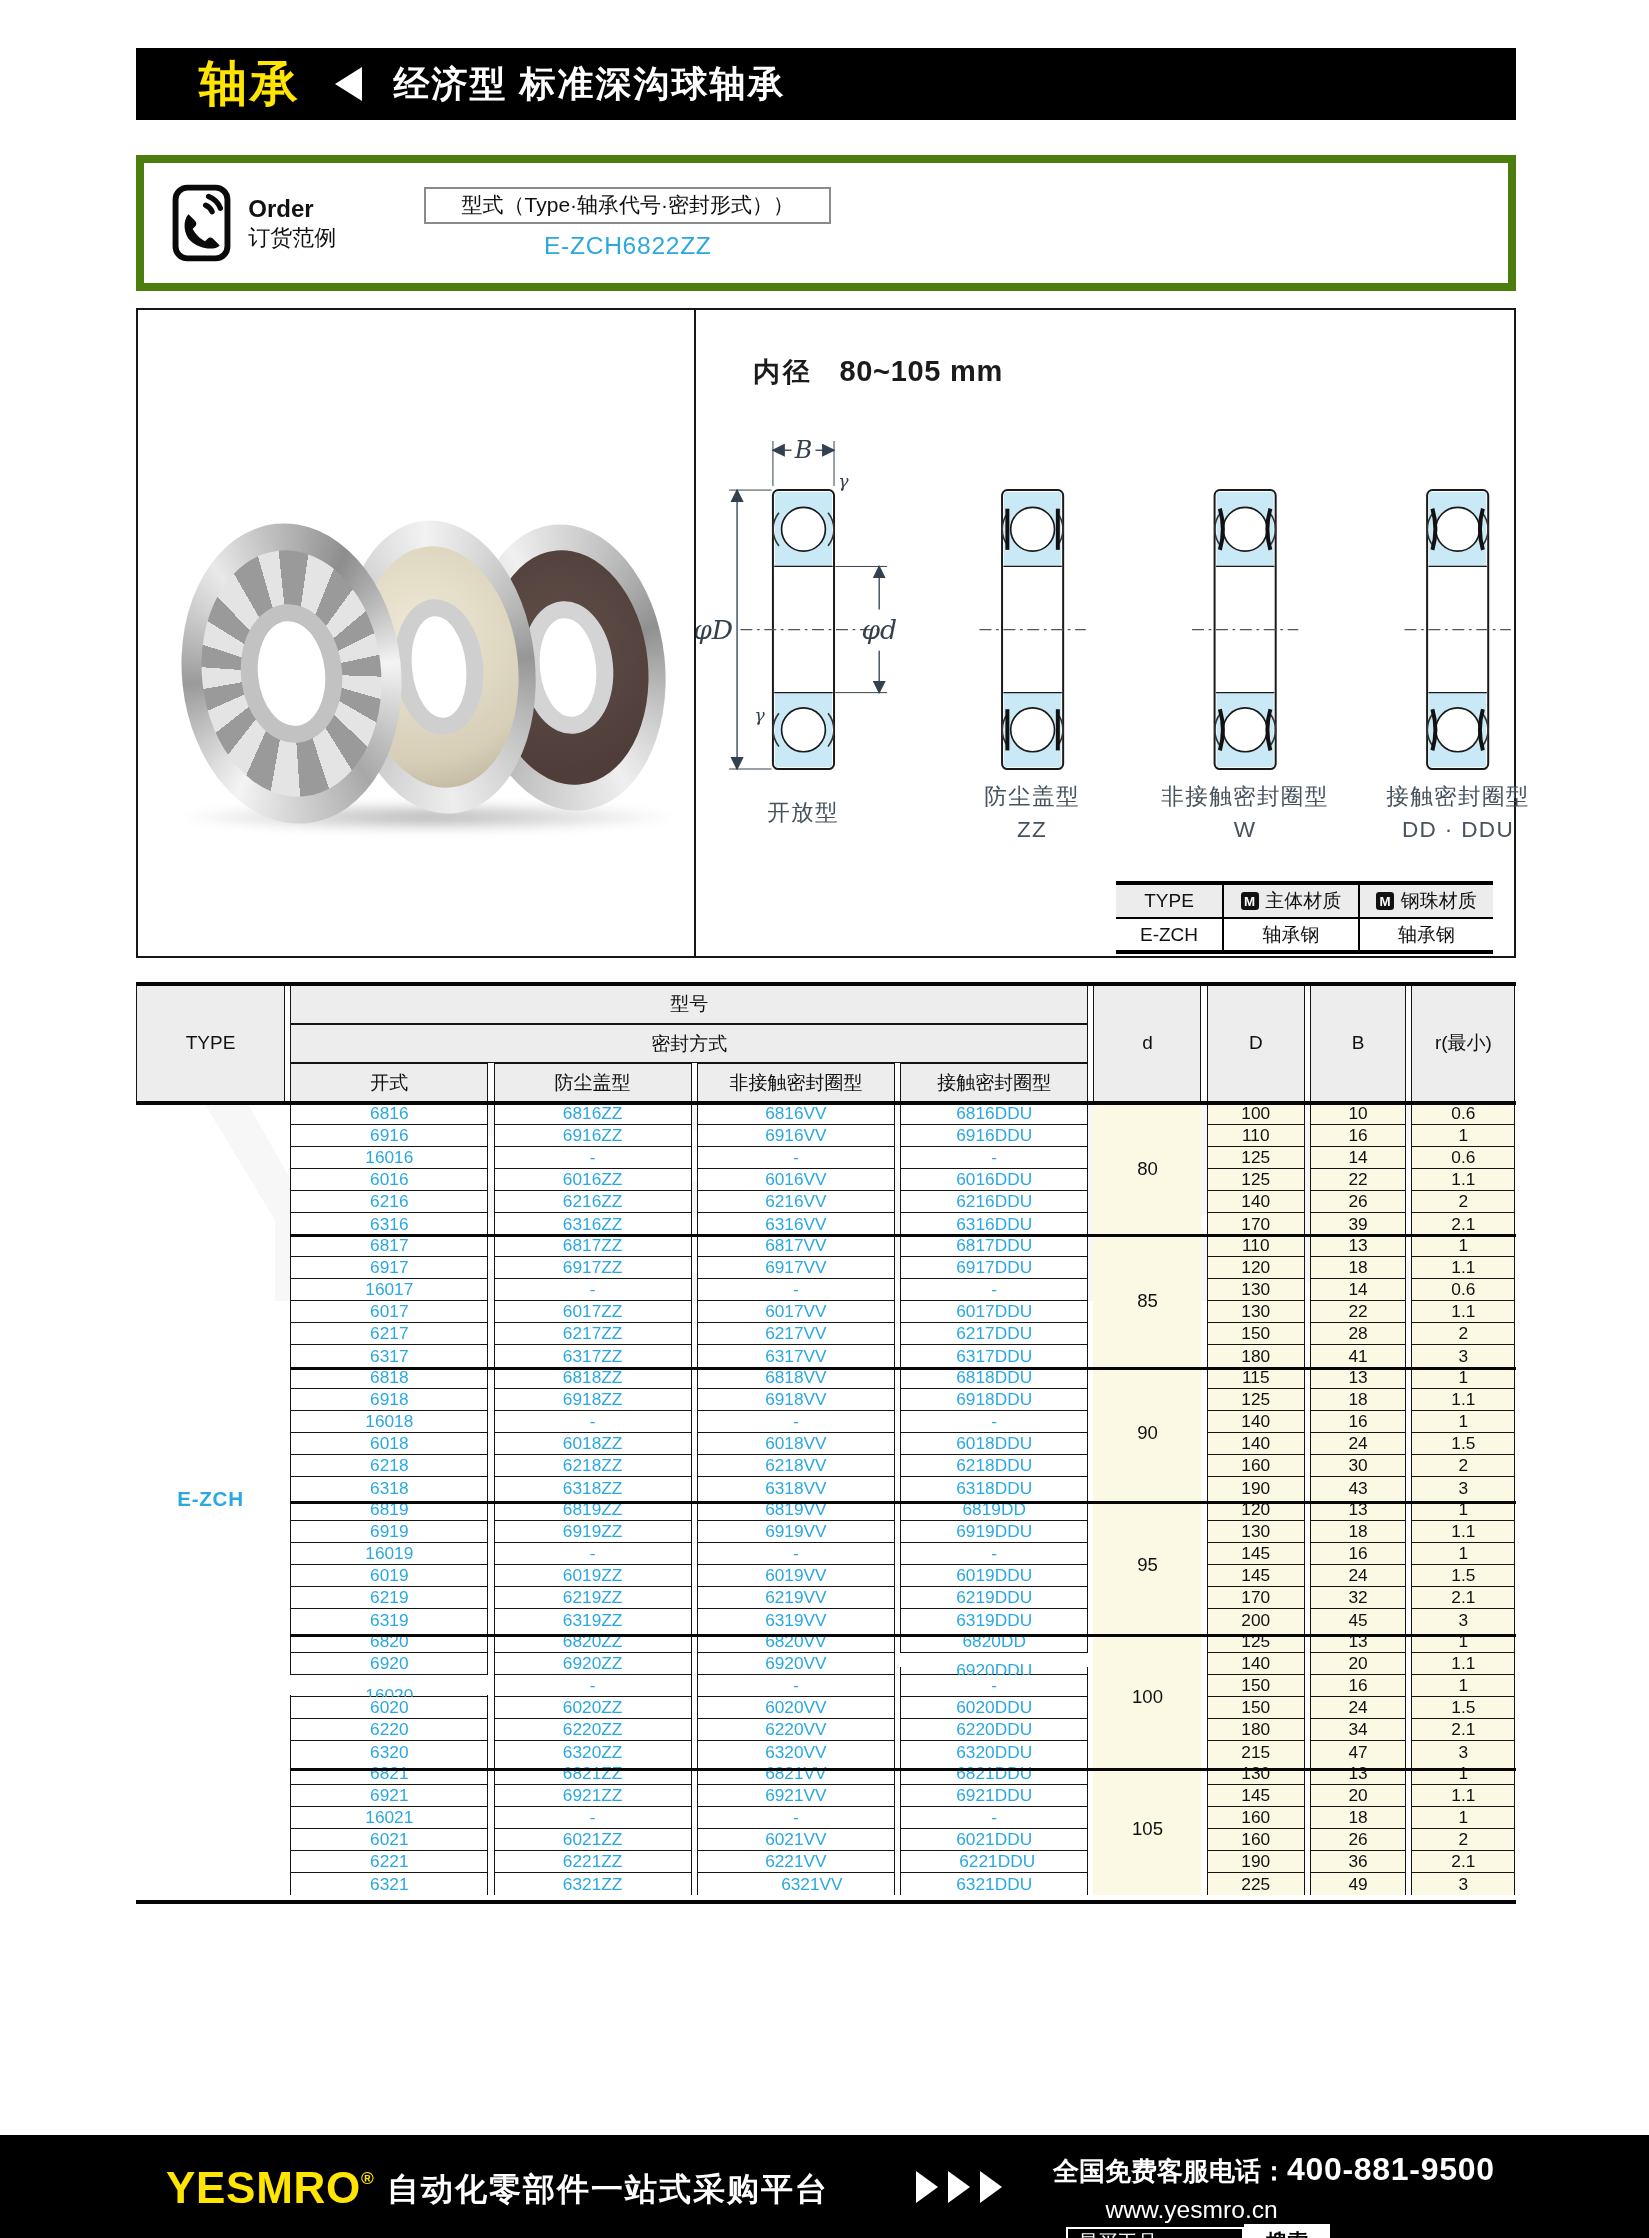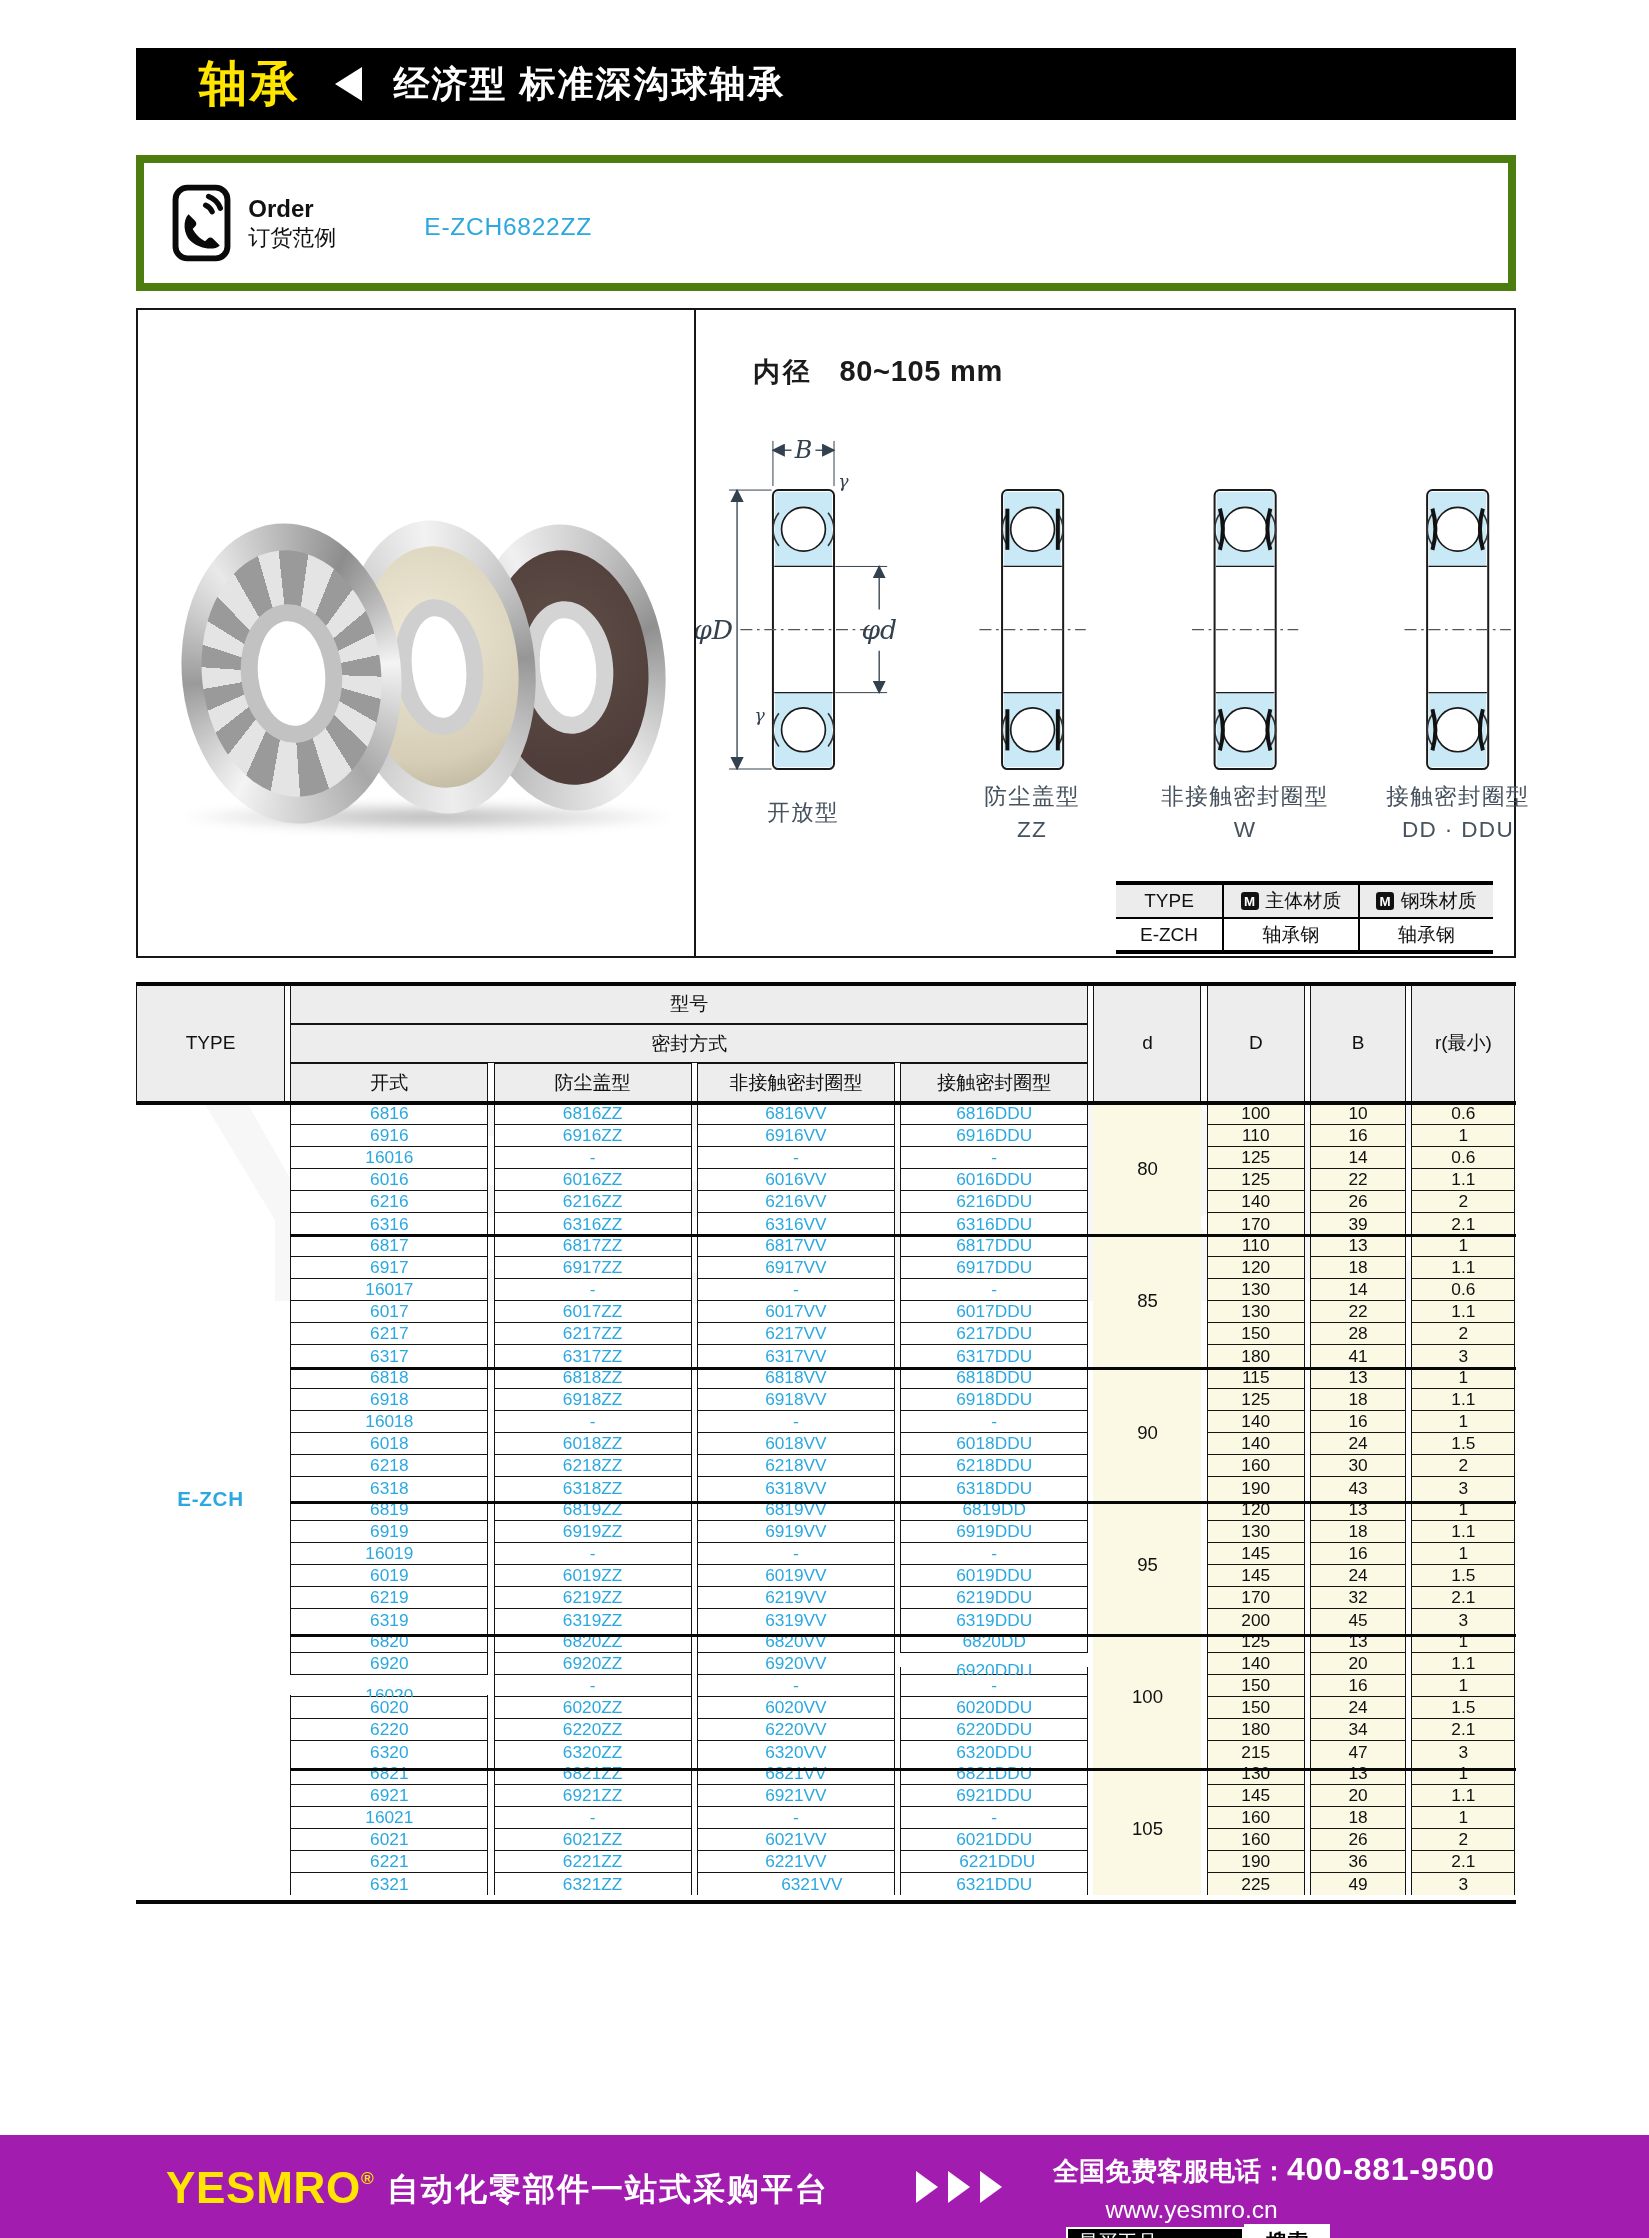--- a/index.html
+++ b/index.html
@@ -82,21 +82,21 @@
   .c.m{color:#2BA8E0;background:#fff;}
   .c.v{background:#FBF8E3;color:#111;}
   .dcell{background:#FBF8E3;display:flex;align-items:center;justify-content:center;font-size:18.6px;grid-column:6;}
   .rule{position:absolute;left:0;width:1380px;background:#070707;}
   .r-top{top:-1.3px;height:4px;}
   .r-head{top:118px;height:4px;}
   .r-bot{top:917px;height:4px;}
   .r-g{left:154px;width:1226px;height:3.3px;}
 
   
-  .footer{position:absolute;left:0;top:2135px;width:1649px;height:104px;background:#a21caf;color:#fff;}
+  .footer{position:absolute;left:0;top:2135px;width:1649px;height:104px;background:#000000;color:#fff;}
   .f-logo{position:absolute;left:166px;top:28px;color:#FFE500;font-size:44px;font-weight:bold;letter-spacing:0.7px;}
   .f-logo sup{font-size:17.3px;vertical-align:18.6px;}
   .f-slogan{position:absolute;left:387px;top:33px;font-size:32px;font-weight:bold;letter-spacing:2px;}
   .f-arrows{position:absolute;left:916px;top:36px;display:flex;gap:10px;}
   .f-tri{width:0;height:0;border-top:16px solid transparent;border-bottom:16px solid transparent;border-left:22px solid #fff;}
   .f-line1{position:absolute;left:1053px;top:16px;display:flex;align-items:baseline;}
   .f-hot-label{font-size:26px;font-weight:bold;}
   .f-hot-num{font-size:32px;font-weight:bold;letter-spacing:0.7px;}
   .f-line2{position:absolute;left:1053px;top:61px;display:flex;align-items:center;flex-direction:column;}
   .f-web{font-size:24.6px;}
@@ -123,20 +123,21 @@
       <rect x="6" y="6" width="88" height="120" rx="20" fill="none" stroke="#0a0a0a" stroke-width="10"></rect>
       <path d="M32 97 C19 85 18 61 28 51 l11 11 c3 3 3 7 0 10 l-4 4 c6 10 11 15 21 21 l4 -4 c3 -3 7 -3 10 0 l11 11 C71 114 45 109 32 97 Z" fill="#0a0a0a"></path>
       <path d="M57 36 a20 20 0 0 1 11 11" fill="none" stroke="#0a0a0a" stroke-width="9" stroke-linecap="round"></path>
       <path d="M62 21 a34 34 0 0 1 20 20" fill="none" stroke="#0a0a0a" stroke-width="9" stroke-linecap="round"></path>
     </svg>
     <div class="order-labels">
       <div class="order-en">Order</div>
       <div class="order-cn">订货范例</div>
     </div>
     <div class="type-wrap">
+      <div class="type-box">型式（Type·轴承代号·密封形式））</div>
       <div class="order-example">E-ZCH6822ZZ</div>
     </div>
   </div>
 
   <div class="diagram-box">
     <div class="photo-panel">
       <div class="ph-shadow"></div>
       <div class="bp bp3" style="left:333px;top:214px;width:194px;height:287px;">
         <div class="face"></div>
           <div class="hole"></div>

